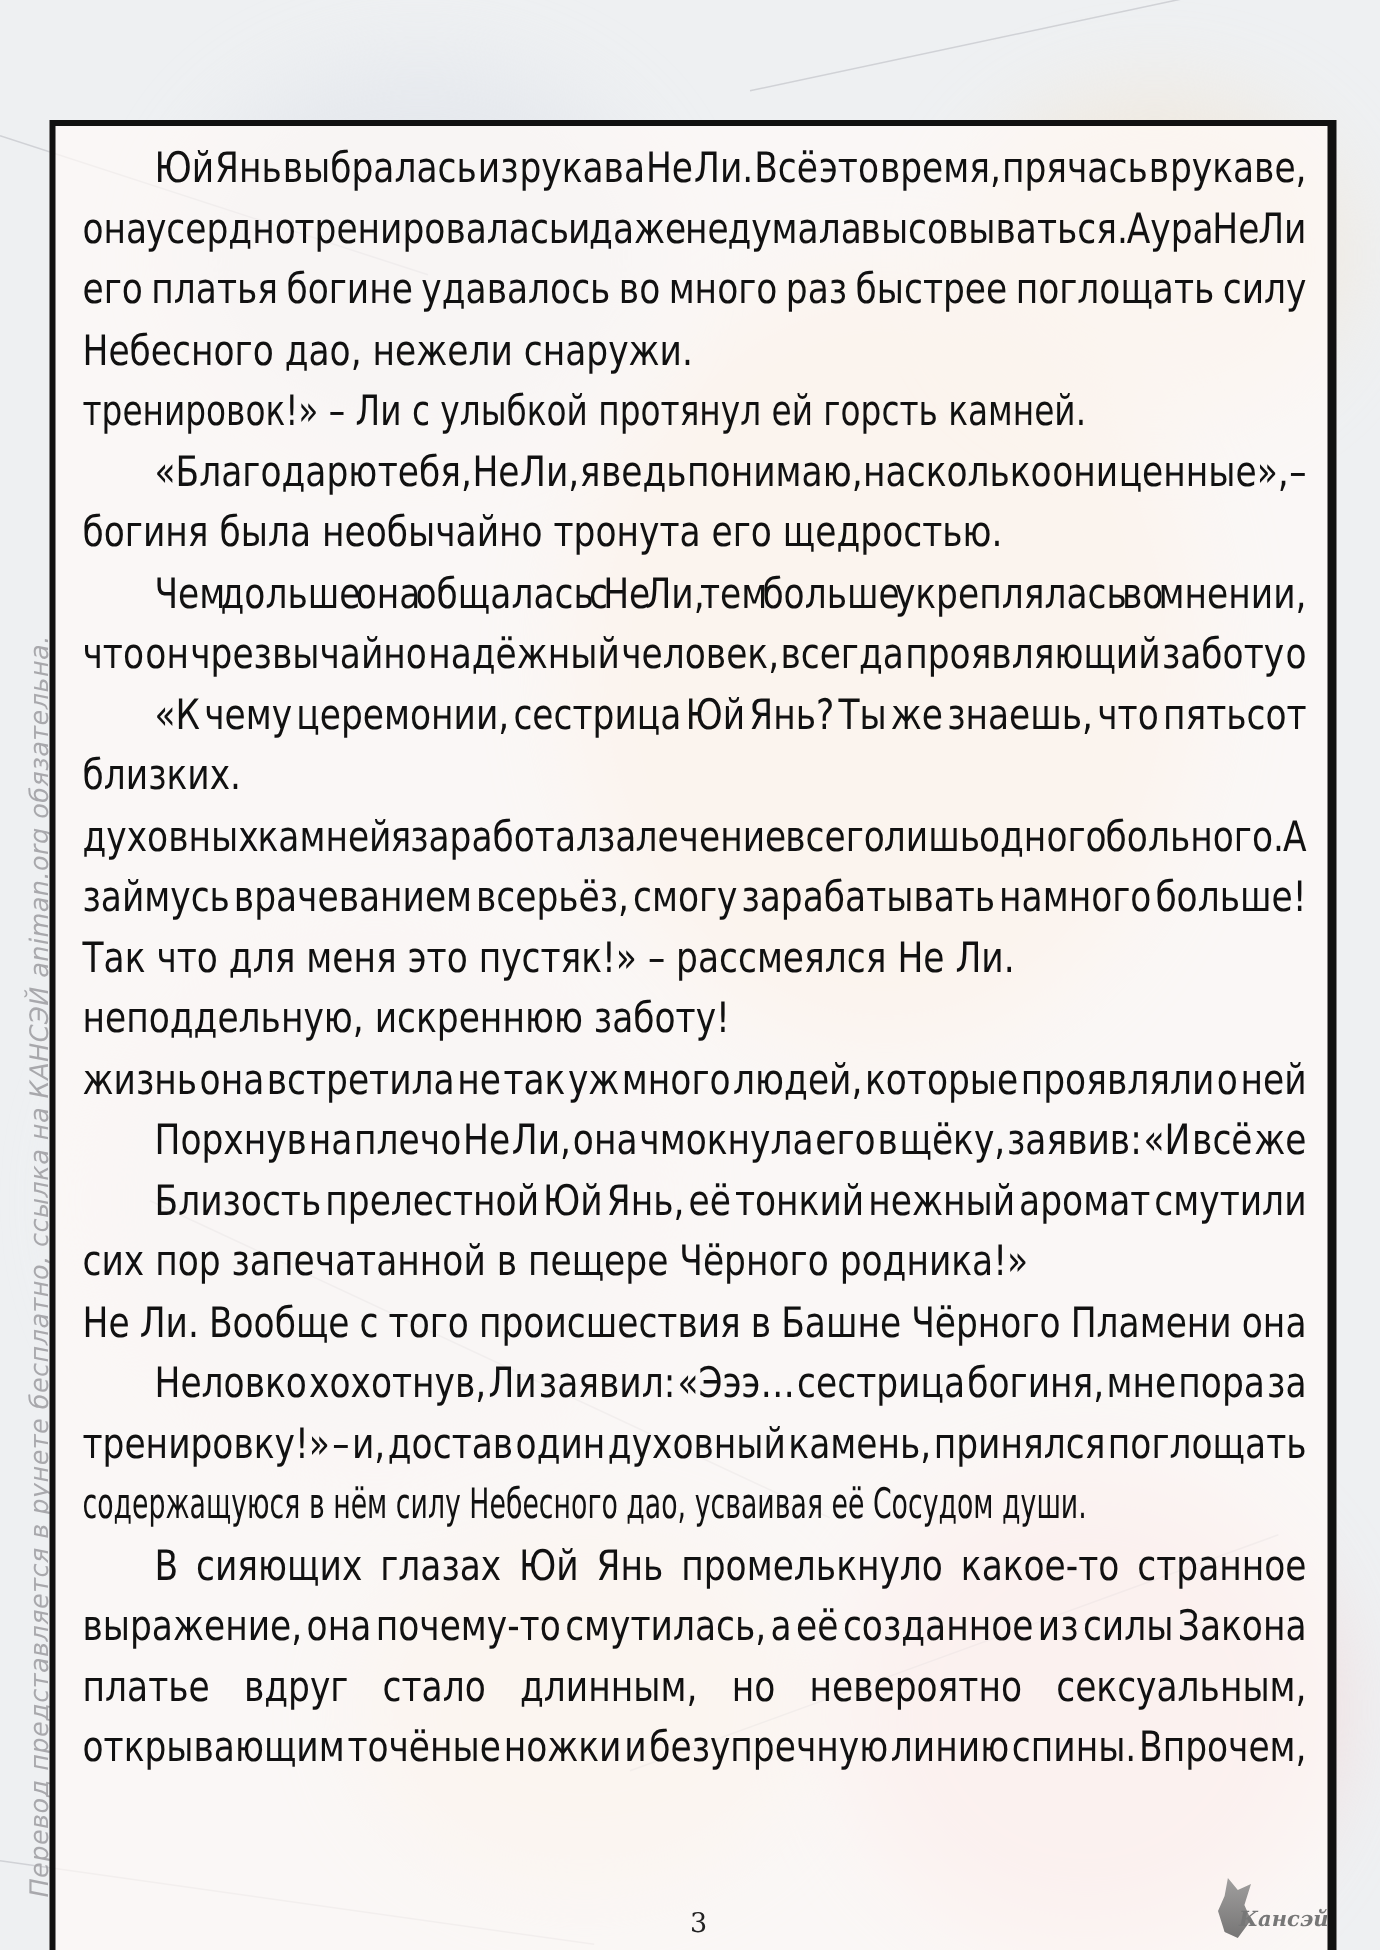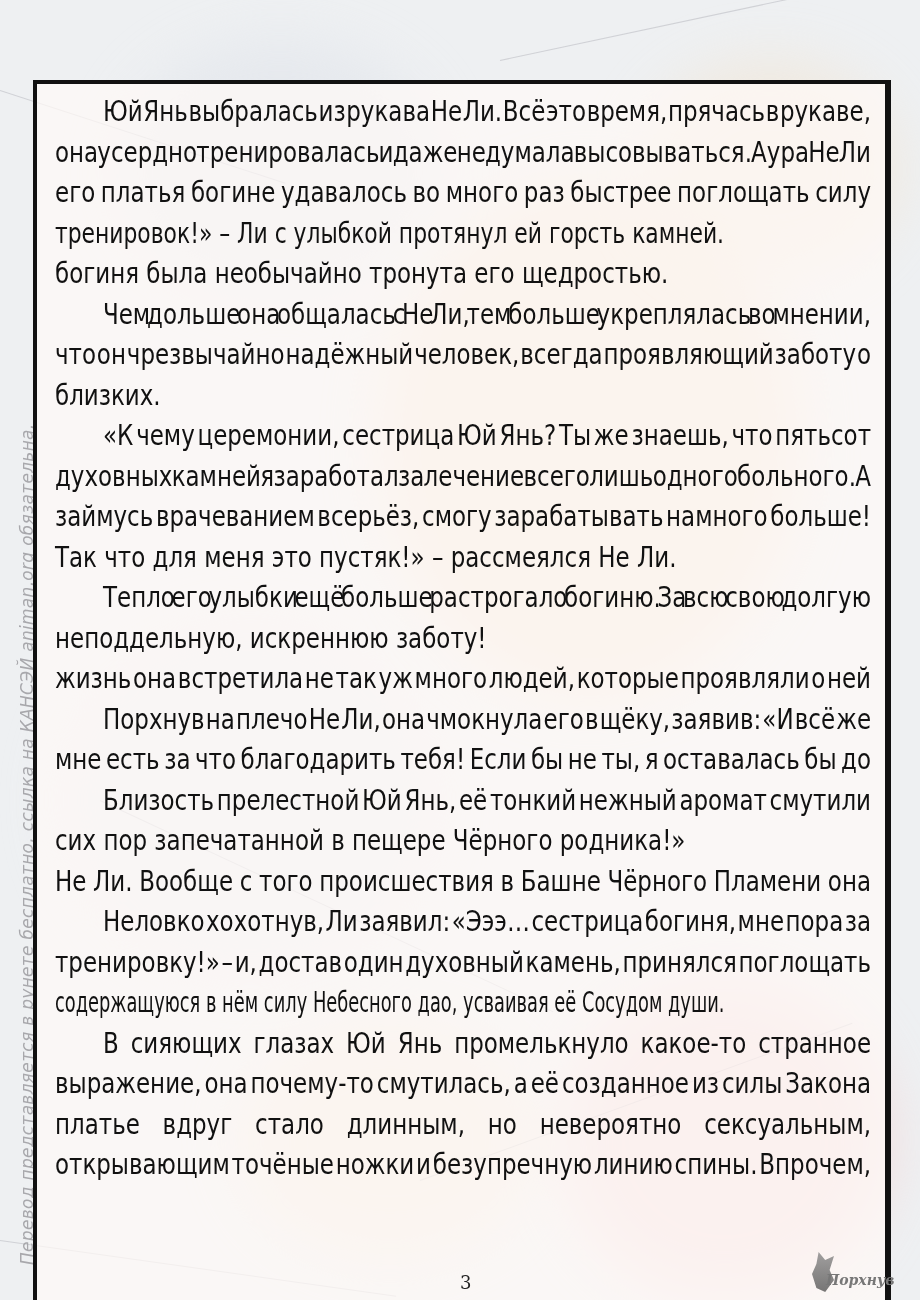--- a/index.html
+++ b/index.html
@@ -74,45 +74,45 @@
   <div class="line" style="left:0;top:1240px;width:400px;transform:rotate(8deg)"></div>
 </div>
 
 <div class="side-note">Перевод представляется в рунете бесплатно, ссылка на КАНСЭЙ animan.org обязательна.</div>
 
 <div class="frame">
   <div class="text" id="text-body">
       <div class="ln indent"><span class="t" style="word-spacing: -8.11px; transform: scaleX(0.82);">Юй Янь выбралась из рукава Не Ли. Всё это время, прячась в рукаве,</span></div>
       <div class="ln"><span class="t" style="word-spacing: -9.91px; transform: scaleX(0.82);">она усердно тренировалась и даже не думала высовываться. Аура Не Ли</span></div>
       <div class="ln"><span class="t" style="word-spacing: -2.04px; transform: scaleX(0.82);">его платья богине удавалось во много раз быстрее поглощать силу</span></div>
+      <div class="ln last"><span class="t" style="transform: scaleX(0.82);">Небесного дао, нежели снаружи.</span></div>
       <div class="ln last"><span class="t" style="transform: scaleX(0.78);">тренировок!» – Ли с улыбкой протянул ей горсть камней.</span></div>
+      <div class="ln indent"><span class="t" style="word-spacing: -8.49px; transform: scaleX(0.82);">«Благодарю тебя, Не Ли, я ведь понимаю, насколько они ценные», –</span></div>
       <div class="ln last"><span class="t" style="transform: scaleX(0.82);">богиня была необычайно тронута его щедростью.</span></div>
       <div class="ln indent"><span class="t" style="word-spacing: -12.78px; transform: scaleX(0.82);">Чем дольше она общалась с Не Ли, тем больше укреплялась во мнении,</span></div>
       <div class="ln"><span class="t" style="word-spacing: -7.82px; transform: scaleX(0.82);">что он чрезвычайно надёжный человек, всегда проявляющий заботу о</span></div>
+      <div class="ln indent"><span class="t" style="word-spacing: -5.51px; transform: scaleX(0.82);">«К чему церемонии, сестрица Юй Янь? Ты же знаешь, что пятьсот</span></div>
       <div class="ln last"><span class="t" style="transform: scaleX(0.82);">близких.</span></div>
-      <div class="ln indent"><span class="t" style="word-spacing: -5.51px; transform: scaleX(0.82);">«К чему церемонии, сестрица Юй Янь? Ты же знаешь, что пятьсот</span></div>
       <div class="ln"><span class="t" style="word-spacing: -9.73px; transform: scaleX(0.82);">духовных камней я заработал за лечение всего лишь одного больного. А</span></div>
       <div class="ln"><span class="t" style="word-spacing: -5.7px; transform: scaleX(0.82);">займусь врачеванием всерьёз, смогу зарабатывать намного больше!</span></div>
       <div class="ln last"><span class="t" style="transform: scaleX(0.82);">Так что для меня это пустяк!» – рассмеялся Не Ли.</span></div>
-      <div class="ln indent"><span class="t" style="word-spacing: -12.95px; transform: scaleX(0.82);">Тепло его улыбки ещё больше растрогало богиню. За всю свою долгую</span></div>
       <div class="ln last"><span class="t" style="transform: scaleX(0.82);">неподдельную, искреннюю заботу!</span></div>
       <div class="ln"><span class="t" style="word-spacing: -6.85px; transform: scaleX(0.82);">жизнь она встретила не так уж много людей, которые проявляли о ней</span></div>
       <div class="ln indent"><span class="t" style="word-spacing: -7.46px; transform: scaleX(0.82);">Порхнув на плечо Не Ли, она чмокнула его в щёку, заявив: «И всё же</span></div>
-      <div class="ln"><span class="t" style="word-spacing: -3.37px; transform: scaleX(0.82);">мне есть за что благодарить тебя! Если бы не ты, я оставалась бы до</span></div>
       <div class="ln indent"><span class="t" style="word-spacing: -5.59px; transform: scaleX(0.82);">Близость прелестной Юй Янь, её тонкий нежный аромат смутили</span></div>
       <div class="ln last"><span class="t" style="transform: scaleX(0.82);">сих пор запечатанной в пещере Чёрного родника!»</span></div>
       <div class="ln"><span class="t" style="word-spacing: -0.73px; transform: scaleX(0.82);">Не Ли. Вообще с того происшествия в Башне Чёрного Пламени она</span></div>
       <div class="ln indent"><span class="t" style="word-spacing: -7.1px; transform: scaleX(0.82);">Неловко хохотнув, Ли заявил: «Эээ… сестрица богиня, мне пора за</span></div>
       <div class="ln"><span class="t" style="word-spacing: -6.88px; transform: scaleX(0.82);">тренировку!» – и, достав один духовный камень, принялся поглощать</span></div>
       <div class="ln last"><span class="t" style="transform: scaleX(0.637);">содержащуюся в нём силу Небесного дао, усваивая её Сосудом души.</span></div>
       <div class="ln indent"><span class="t" style="word-spacing: 5.66px; transform: scaleX(0.82);">В сияющих глазах Юй Янь промелькнуло какое-то странное</span></div>
       <div class="ln"><span class="t" style="word-spacing: -5.32px; transform: scaleX(0.82);">выражение, она почему-то смутилась, а её созданное из силы Закона</span></div>
       <div class="ln"><span class="t" style="word-spacing: 18.94px; transform: scaleX(0.82);">платье вдруг стало длинным, но невероятно сексуальным,</span></div>
       <div class="ln"><span class="t" style="word-spacing: -6.71px; transform: scaleX(0.82);">открывающим точёные ножки и безупречную линию спины. Впрочем,</span></div>
     </div>
 </div>
 
 <div class="page-num">3</div>
 
 <div class="logo">
   <div class="mark"></div>
-  <div class="word">Порхнув</div>
+  <div class="word">Кансэй</div>
 </div>
 
 </body></html>

